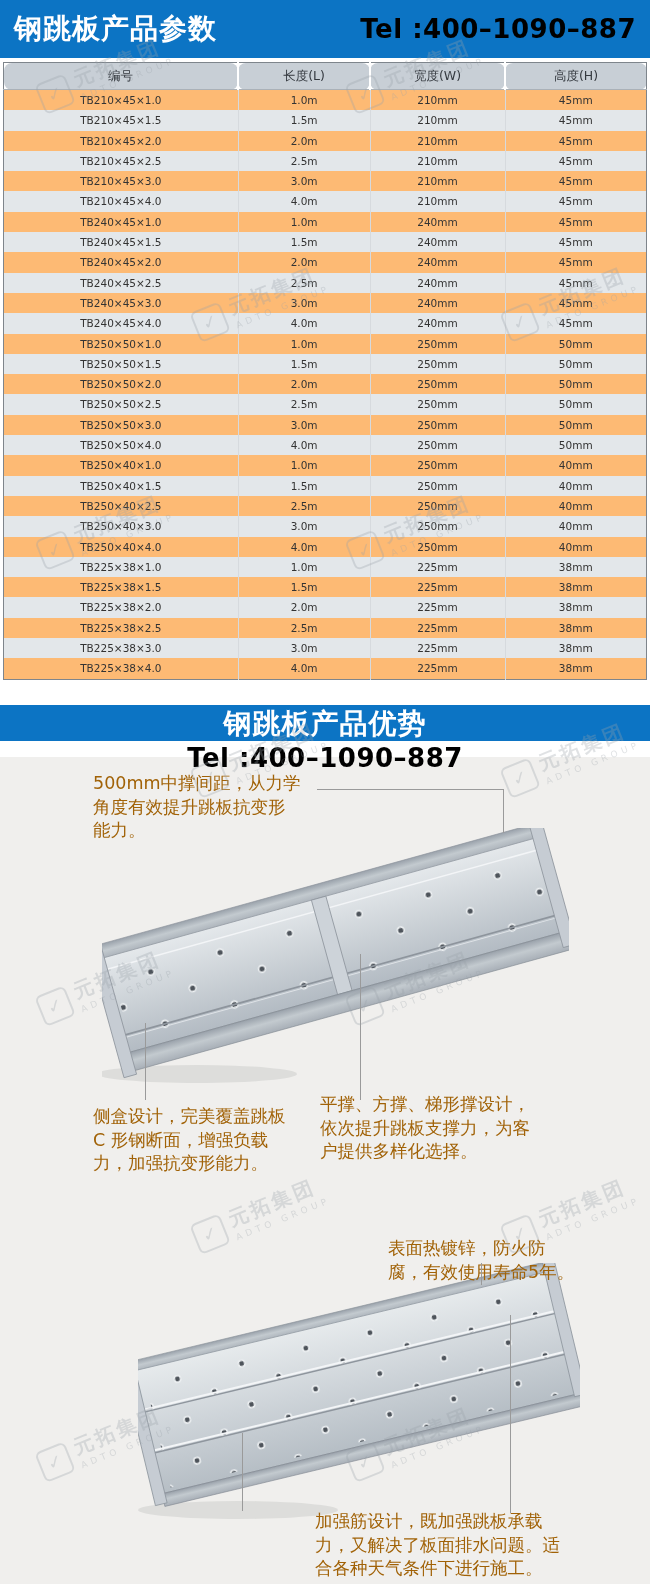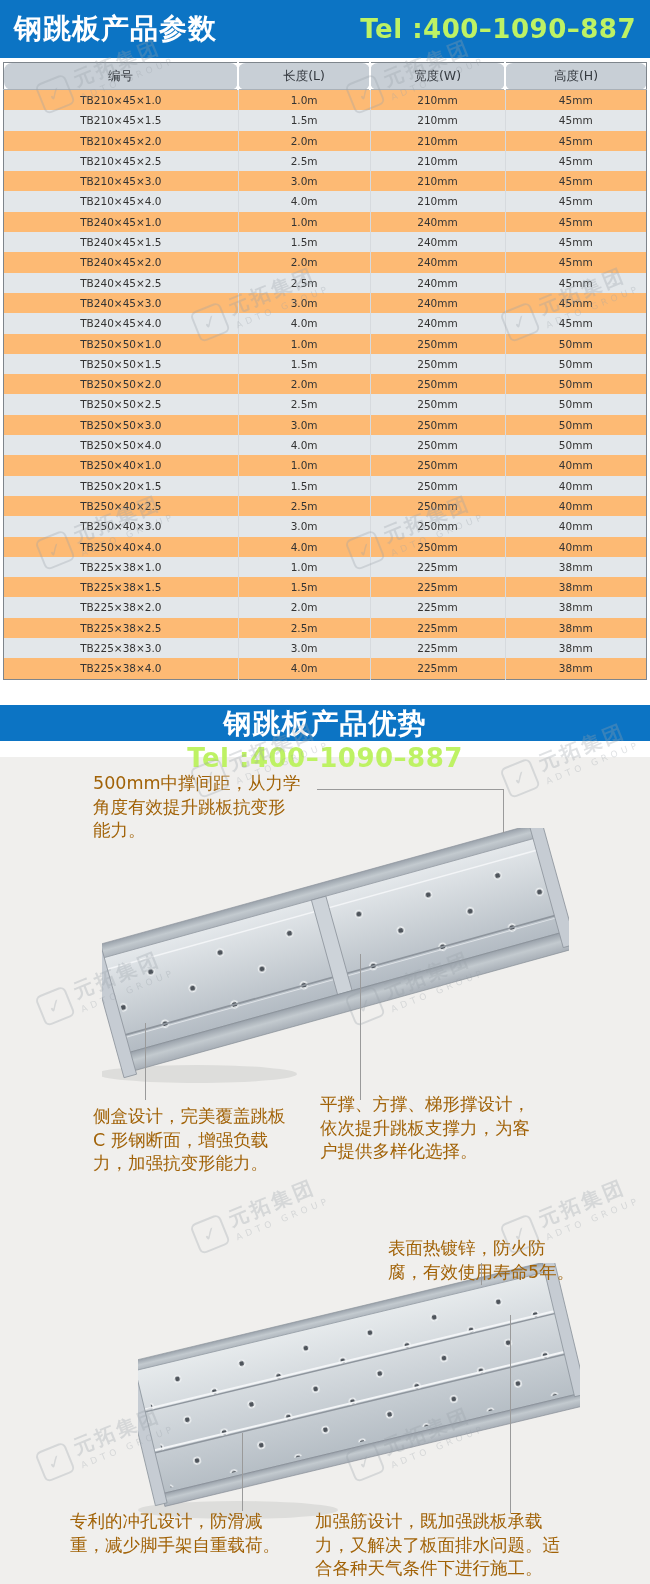--- a/index.html
+++ b/index.html
@@ -6,21 +6,21 @@
   .page{position:relative;width:650px;height:1584px;background:#ffffff;overflow:hidden;
         font-family:"DejaVu Sans","Liberation Sans",sans-serif;}
 
   
   .banner{position:absolute;left:0;width:650px;background:#0c74c4;
           display:flex;justify-content:space-between;align-items:center;
           padding:0 14px;box-sizing:border-box;z-index:4;}
   #banner1{top:0;height:58px;}
   #banner2{top:705px;height:36px;flex-direction:column;}
   .banner-title{color:#ffffff;font-size:28px;font-weight:bold;letter-spacing:1px;}
-  .banner-tel{color:#bef264;font-size:26px;font-weight:bold;letter-spacing:0.5px;}
+  .banner-tel{color:#000000;font-size:26px;font-weight:bold;letter-spacing:0.5px;}
 
   
   .table-area{position:absolute;top:62px;left:3px;width:644px;height:636px;z-index:1;}
   table.spec{width:100%;border-collapse:collapse;table-layout:fixed;border:1px solid #7e858c;}
   table.spec th{height:26px;background:#c8cfd6;color:#34393f;font-size:12.5px;font-weight:500;
                 text-align:center;border-right:2px solid #ffffff;border-bottom:1px solid #aab1b8;padding:0;border-radius:8px;}
   table.spec th:last-child{border-right:none;}
   table.spec td{height:20.3px;line-height:20.3px;font-size:10.5px;color:#333333;text-align:center;
                 padding:0;border-right:1px solid #d6dade;}
   table.spec td:last-child{border-right:none;}
@@ -195,21 +195,21 @@
             <td>250mm</td>
             <td>50mm</td>
           </tr>
           <tr>
             <td>TB250×40×1.0</td>
             <td>1.0m</td>
             <td>250mm</td>
             <td>40mm</td>
           </tr>
           <tr>
-            <td>TB250×20×1.5</td>
+            <td>TB250×40×1.5</td>
             <td>1.5m</td>
             <td>250mm</td>
             <td>40mm</td>
           </tr>
           <tr>
             <td>TB250×40×2.5</td>
             <td>2.5m</td>
             <td>250mm</td>
             <td>40mm</td>
           </tr>
@@ -356,22 +356,20 @@
         <line x1="8" y1="140.5" x2="434" y2="140.5" stroke="#8e959d" stroke-width="1.4"></line>
         <rect x="6" y="182" width="430" height="13" fill="url(#g-side2)" stroke="#848b93" stroke-width="0.6"></rect>
         <rect x="-3" y="52" width="12" height="140" fill="#c6ccd3" stroke="#8f969e" stroke-width="0.8"></rect>
         <rect x="430" y="44" width="12" height="140" fill="#c6ccd3" stroke="#8f969e" stroke-width="0.8"></rect>
       </g>
     </svg>
 
     <div class="vline" id="vline-d"></div>
     <div class="vline" id="vline-e"></div>
 
-    <div class="note" id="note-punch">专利的冲孔设计，防滑减
-重，减少脚手架自重载荷。</div>
     <div class="note" id="note-rib">加强筋设计，既加强跳板承载
 力，又解决了板面排水问题。适
 合各种天气条件下进行施工。</div>
   </section>
 
   <div class="watermark-layer">
       <div class="wm" style="left: 35px; top: 55px;">
         <span class="wm-logo">✓</span>
         <span class="wm-txt">
           <b>元拓集团</b>

